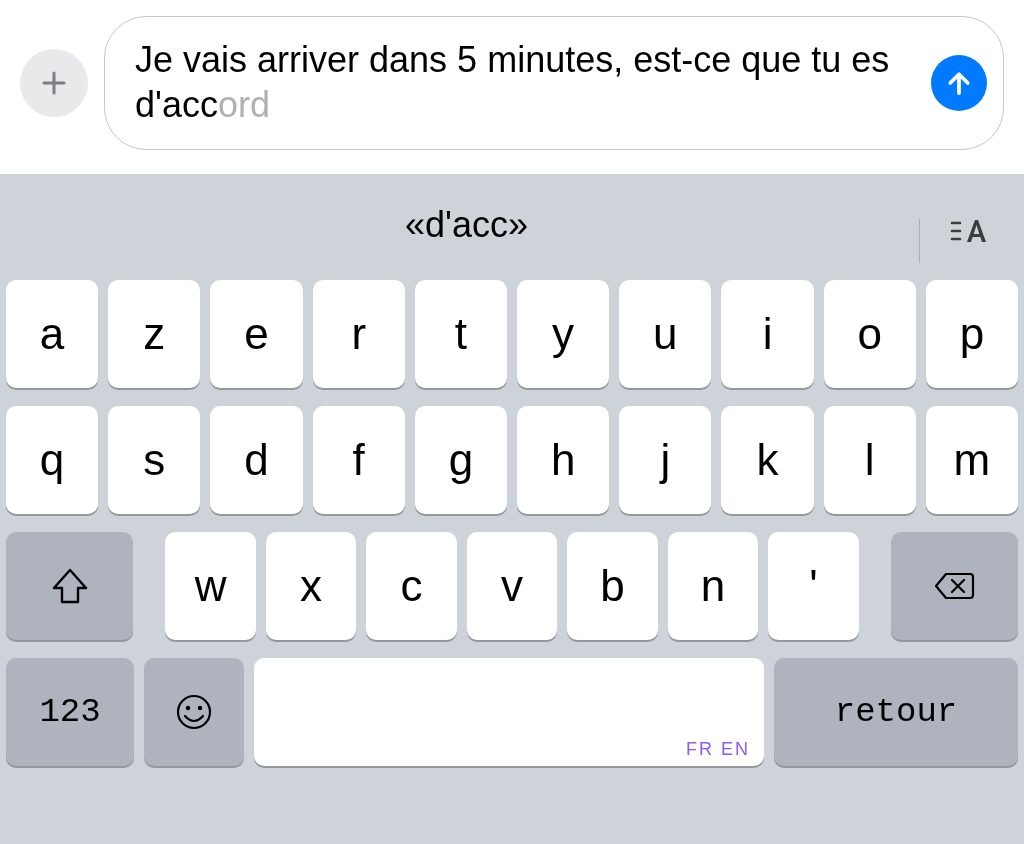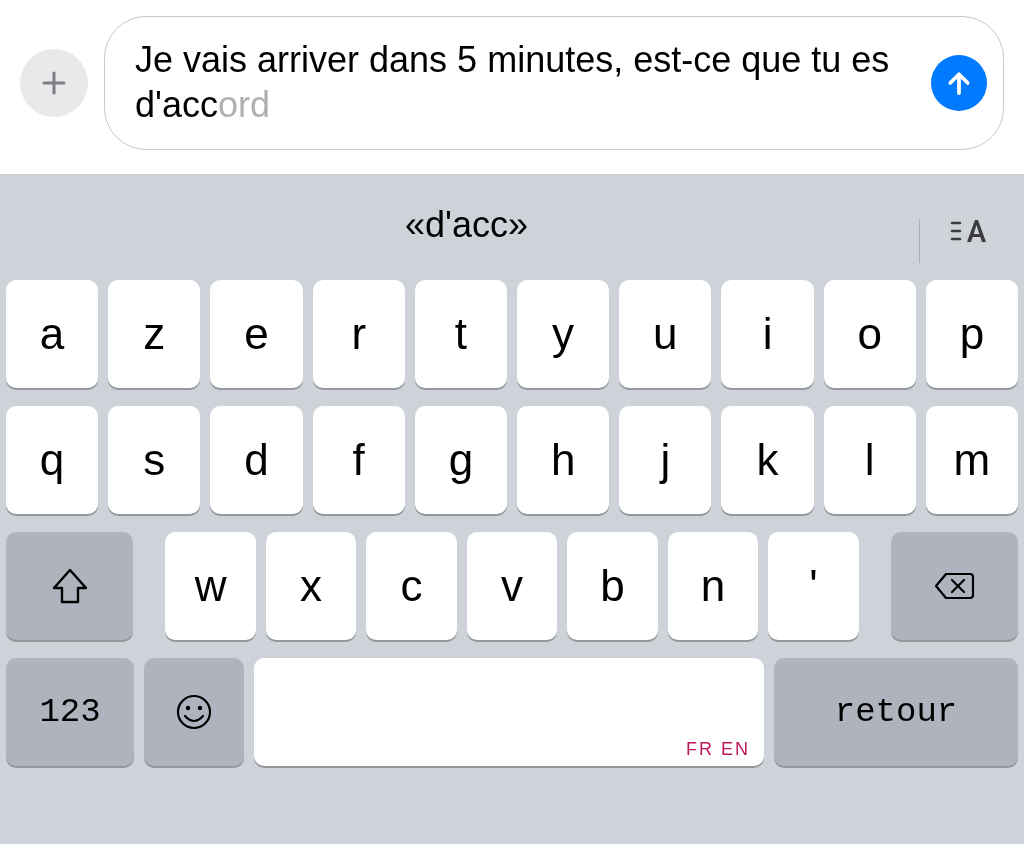--- a/index.html
+++ b/index.html
@@ -36,21 +36,21 @@
     .key.fn { background: #aeb3bd; font-family: Liberation Mono, monospace; }
     .key.fn-wide { width: 128px; }
     .shift svg, .bksp svg { width: 44px; height: 44px; }
     .spacer-small { flex: 0 0 12px; }
 
     .row4 .key { height: 108px; }
     .numkey { width: 128px; font-size: 34px; }
     .emojikey { width: 100px; }
     .emojikey svg { width: 44px; height: 44px; }
     .spacebar { flex: 1; position: relative; }
-    .space-locale { position: absolute; right: 14px; bottom: 6px; font-size: 18px; letter-spacing: 2px; color: #be185d; text-align: center; }
+    .space-locale { position: absolute; right: 14px; bottom: 6px; font-size: 18px; letter-spacing: 2px; color: #8b5cf6; text-align: center; }
     .returnkey { width: 244px; font-size: 34px; }
     .returnkey.fn { background: #aeb3bd; }
   </style>
 </head>
 <body>
 
 <div class="input-area">
   <div class="plus-btn">
     <svg viewBox="0 0 32 32">
         <path d="M16 6v20M6 16h20" stroke="#7d7d82" stroke-width="3" stroke-linecap="round" fill="none"></path>

